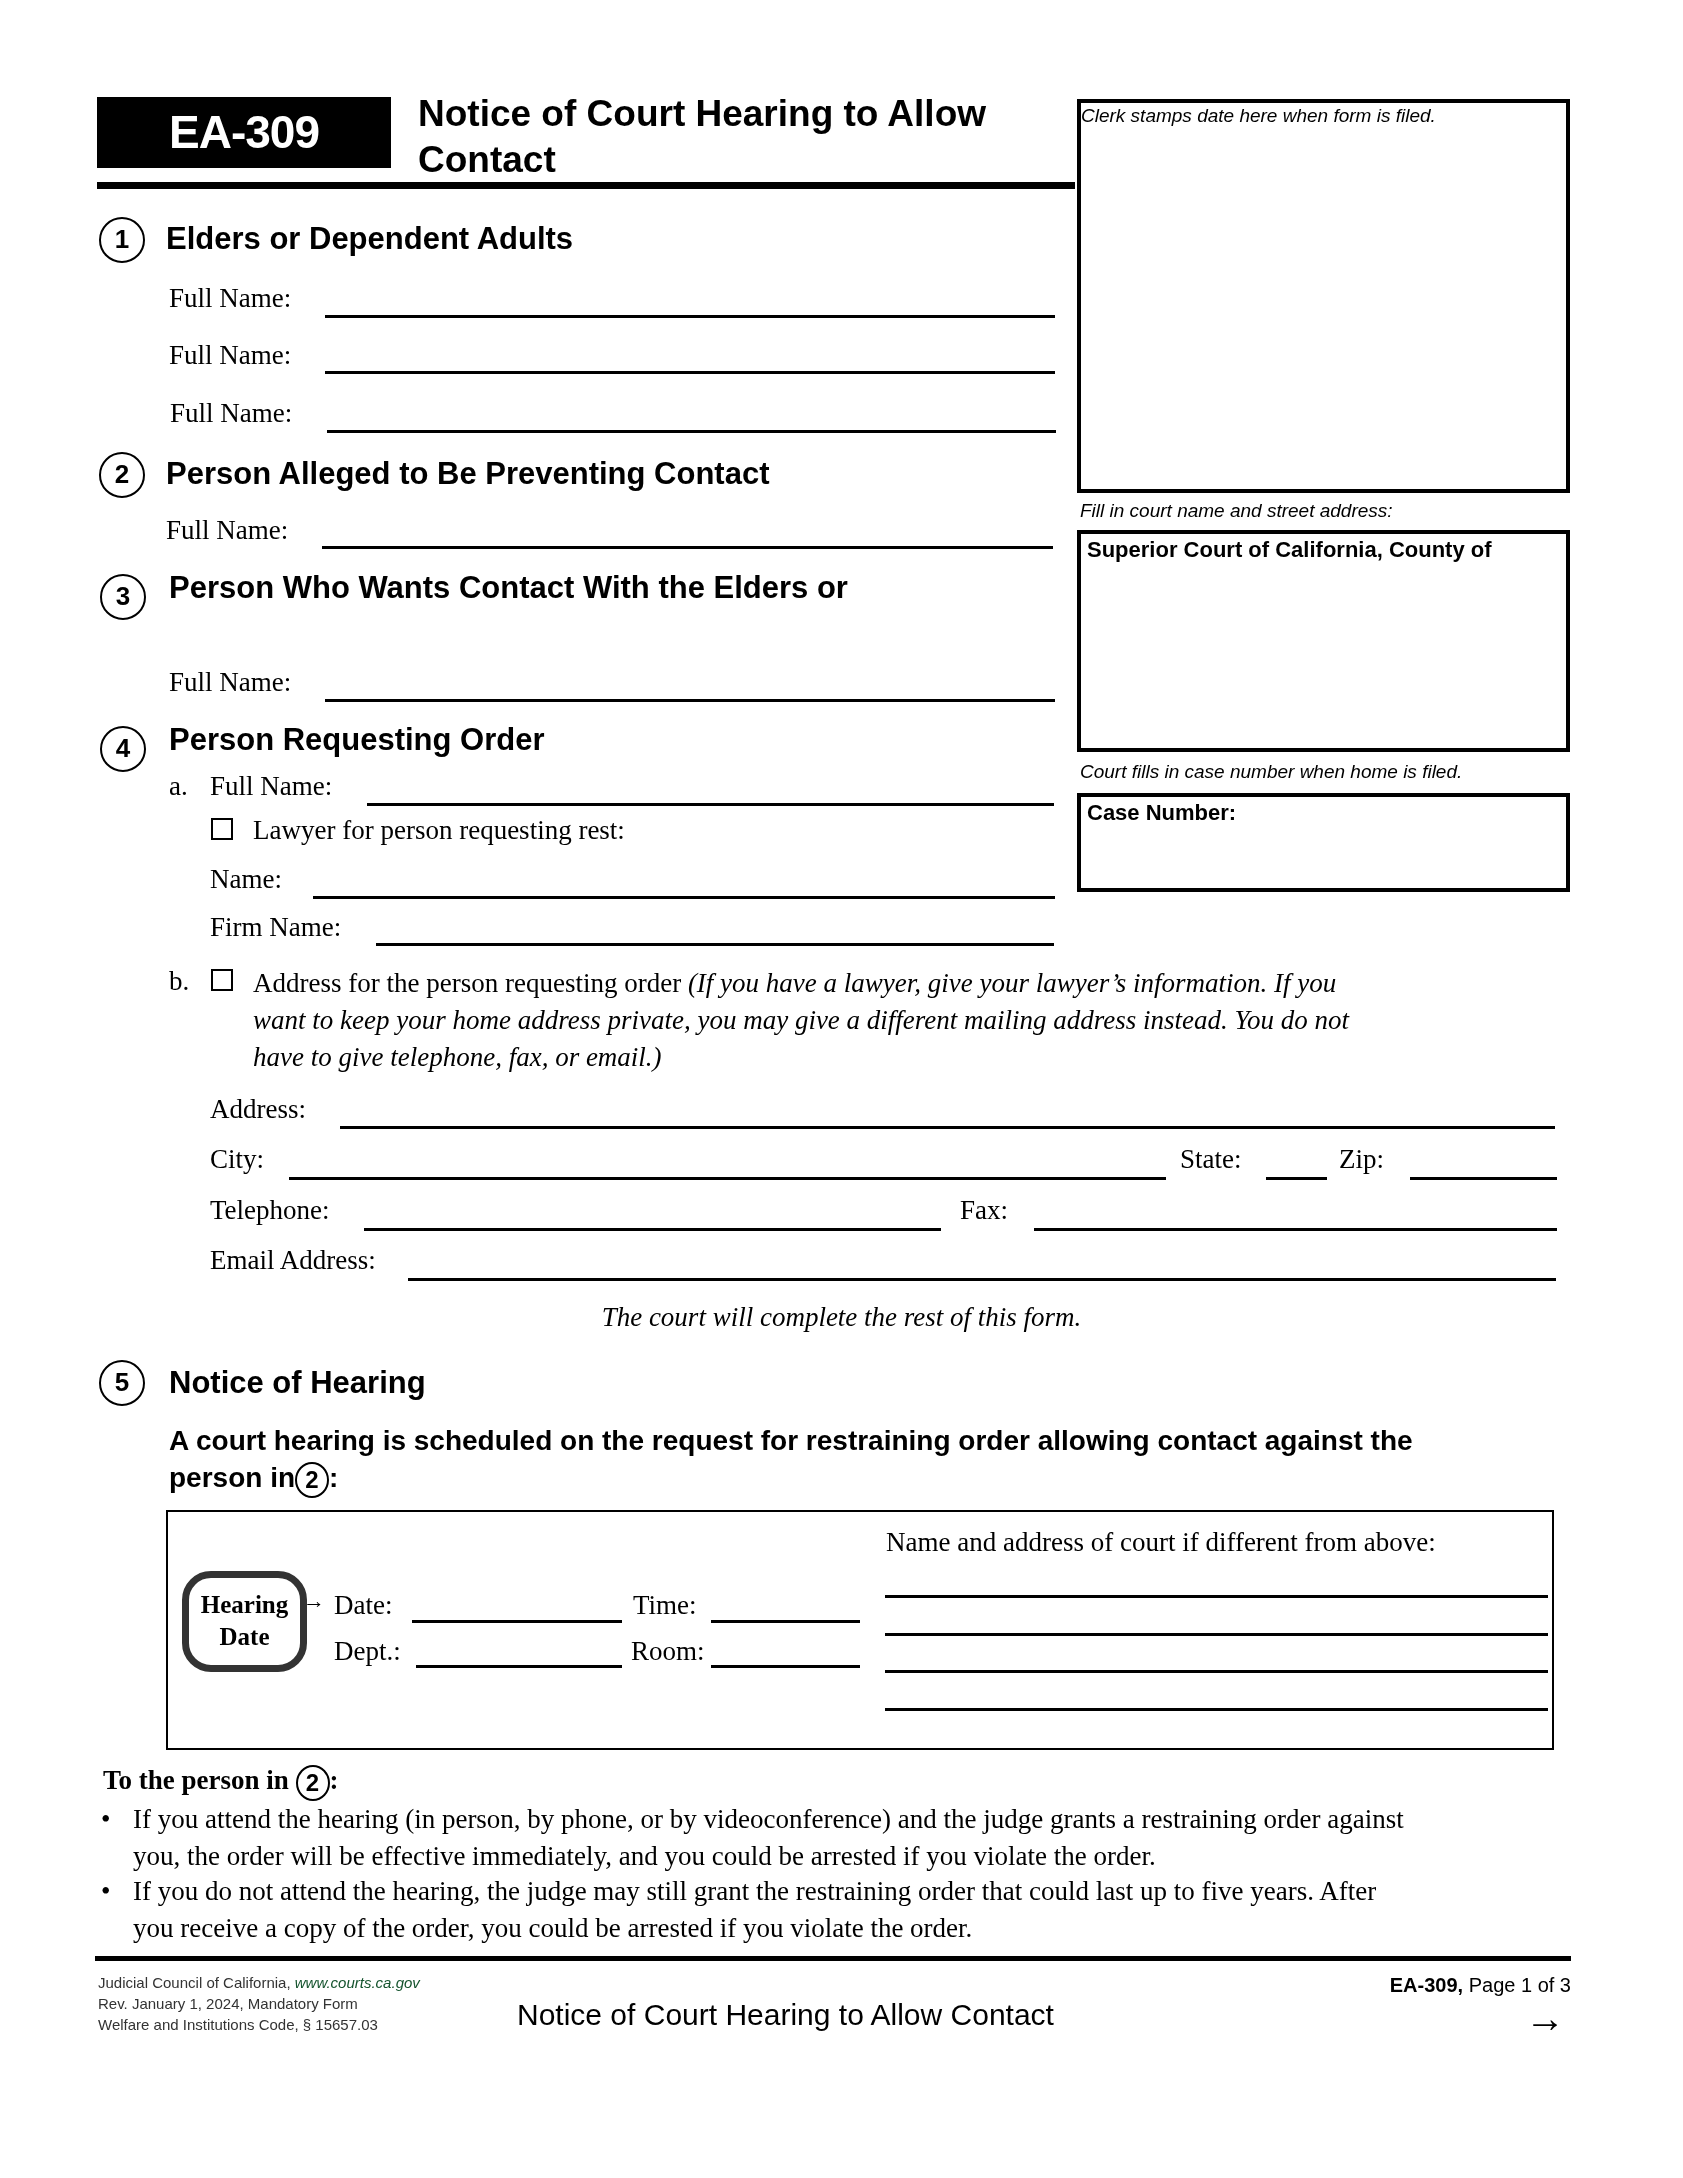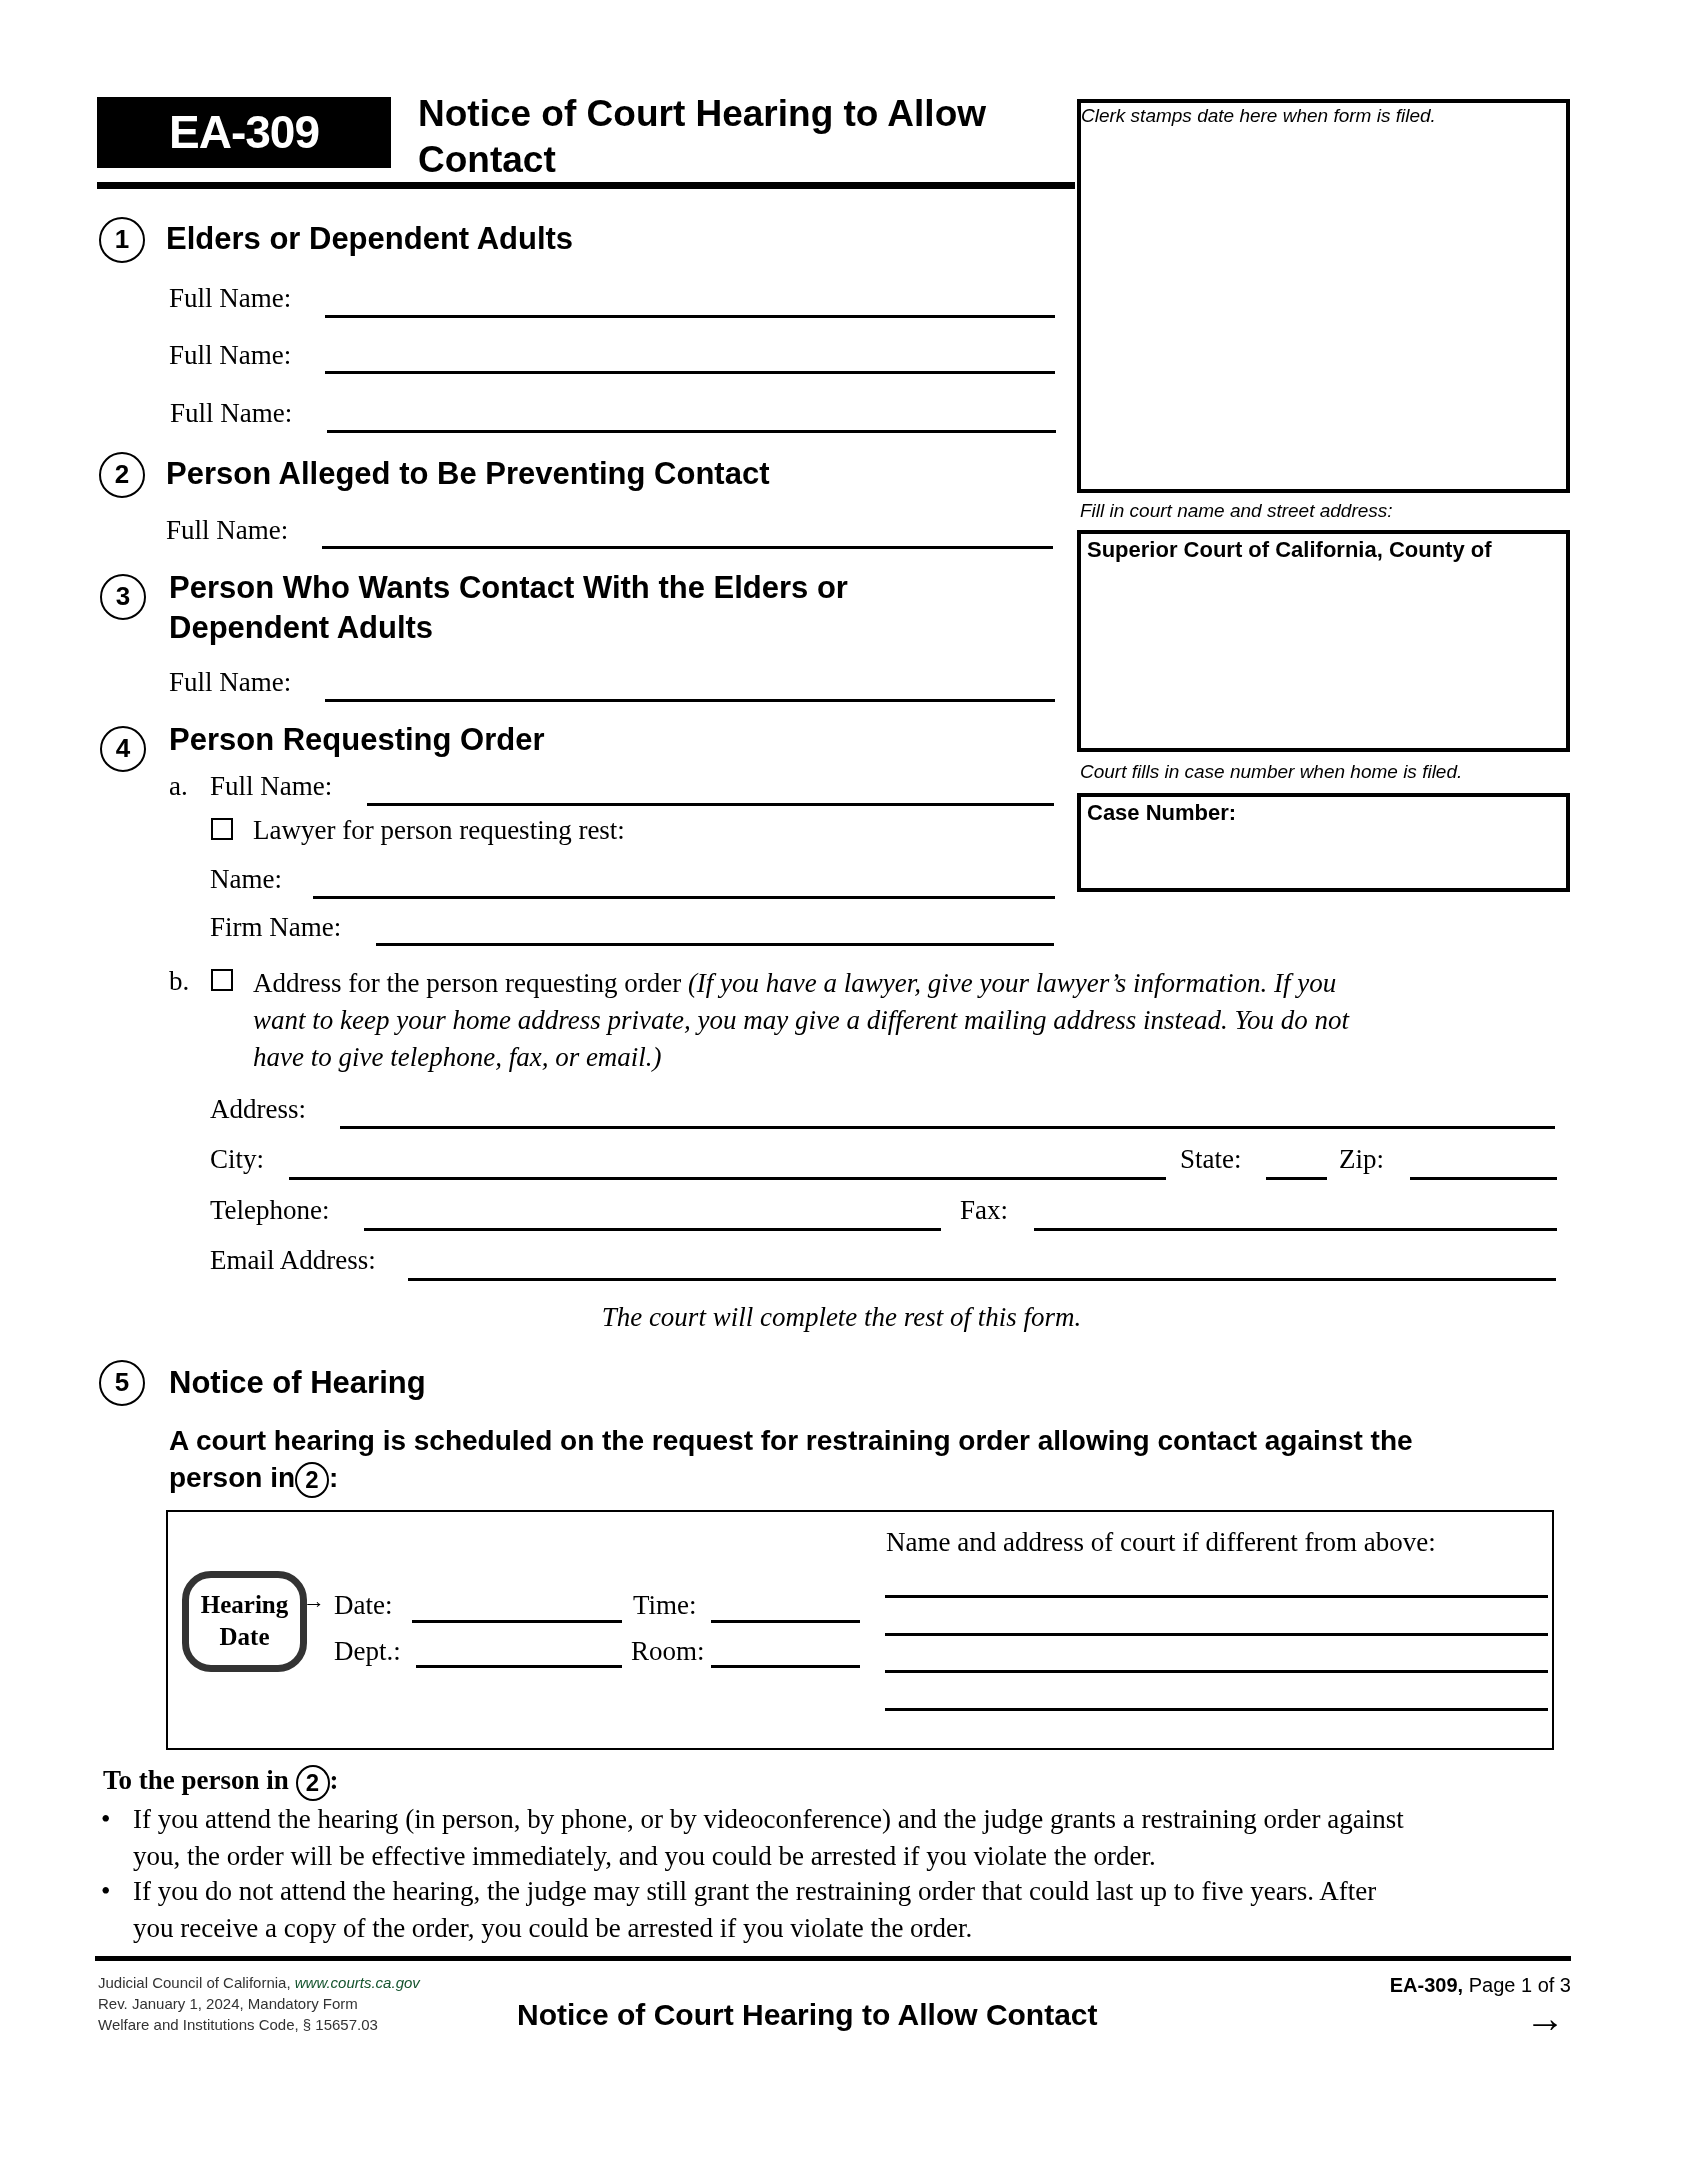--- a/index.html
+++ b/index.html
@@ -57,21 +57,20 @@
 <div class="abs line" style="left:327px;top:430px;width:729px;"></div>
 
 <div class="abs circ" style="left:99px;top:452px;">2</div>
 <div class="abs h" style="left:166px;top:454px;">Person Alleged to Be Preventing Contact</div>
 <div class="abs lbl" style="left:166px;top:514px;">Full Name:</div>
 <div class="abs line" style="left:322px;top:546px;width:731px;"></div>
 
 <div class="abs circ" style="left:100px;top:574px;">3</div>
 <div class="abs h" style="left:169px;top:568px;">
   <div>Person Who Wants Contact With the Elders or</div>
-  <div>Dependent Adults</div>
 </div>
 <div class="abs lbl" style="left:169px;top:666px;">Full Name:</div>
 <div class="abs line" style="left:325px;top:699px;width:730px;"></div>
 
 <div class="abs circ" style="left:100px;top:726px;">4</div>
 <div class="abs h" style="left:169px;top:720px;">Person Requesting Order</div>
 <div class="abs lbl" style="left:169px;top:770px;">a.</div>
 <div class="abs lbl" style="left:210px;top:770px;">Full Name:</div>
 <div class="abs line" style="left:367px;top:803px;width:687px;"></div>
 <div class="abs chk" style="left:211px;top:818px;"></div>
@@ -153,19 +152,19 @@
     <div>you receive a copy of the order, you could be arrested if you violate the order.</div>
   </div>
 </div>
 
 <div class="abs" style="left:95px;top:1956px;width:1476px;height:5px;background:#000;"></div>
 <div class="abs footer-small" style="left:98px;top:1972px;">
   <div><span>Judicial Council of California,</span> <a class="link">www.courts.ca.gov</a></div>
   <div>Rev. January 1, 2024, Mandatory Form</div>
   <div>Welfare and Institutions Code, § 15657.03</div>
 </div>
-<div class="abs sans" style="left:517px;top:1998px;font-weight:bold;font-size:30px;">Notice of Court Hearing to Allow Contact</div>
+<div class="abs sans" style="left:517px;top:1998px;font-weight:normal;font-size:30px;">Notice of Court Hearing to Allow Contact</div>
 <div class="abs sans" style="right:112px;top:1974px;font-size:20px;">
   <span style="font-weight:bold;">EA-309,</span>
   <span>Page 1 of 3</span>
 </div>
 <div class="abs sans" style="left:1525px;top:1996px;font-size:40px;font-weight:bold;">→</div>
 
 
 </body></html>

